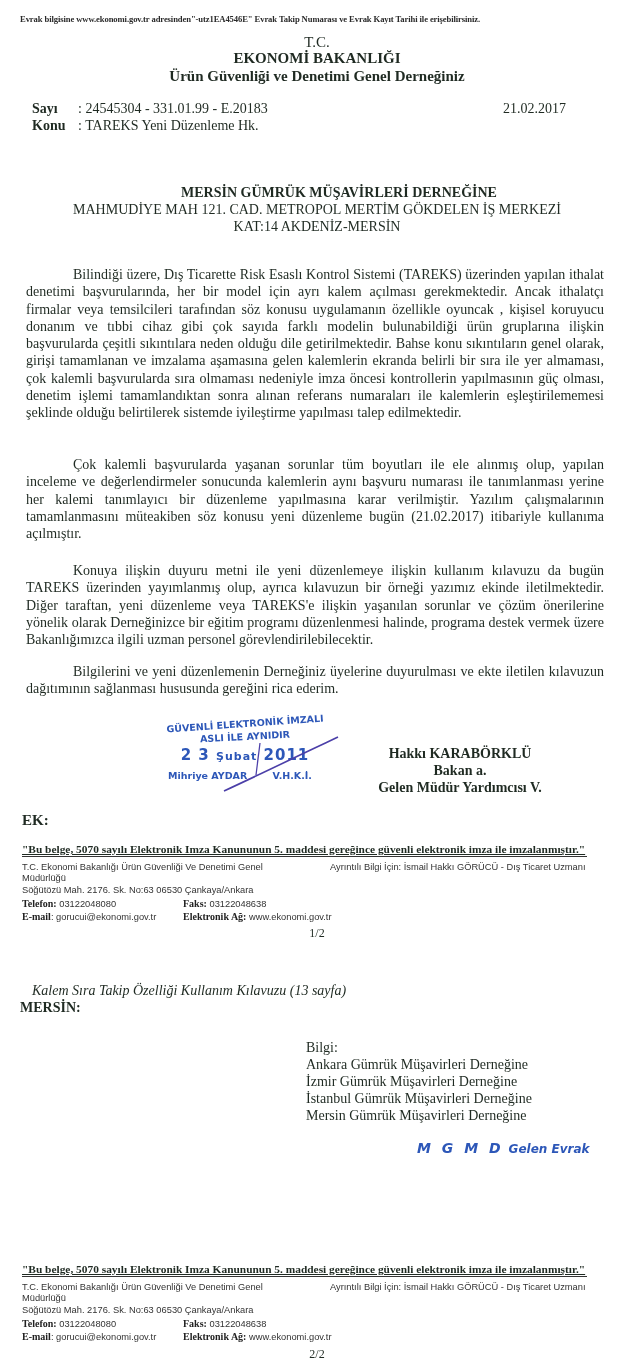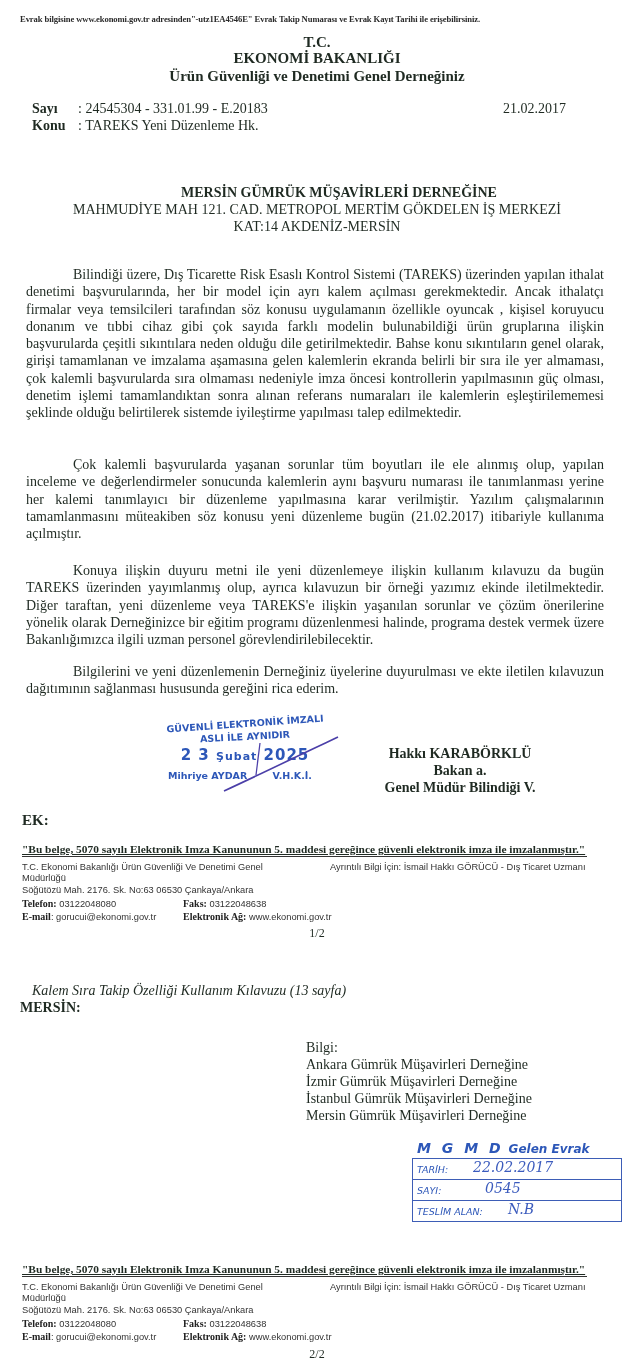--- a/index.html
+++ b/index.html
@@ -8,21 +8,21 @@
     font-family: "Liberation Serif", "DejaVu Serif", serif;
     color: #1f2a22;
   }
   .abs { position: absolute; }
   .topnote {
     left: 20px; top: 14px; width: 600px;
     font-size: 8.6px; font-weight: bold; letter-spacing: -0.1px; white-space: nowrap;
     color: #2a2a2a;
   }
   .header { left: 0; width: 634px; text-align: center; }
-  .h-tc { top: 34px; font-size: 15px; font-weight: bold; }
+  .h-tc { top: 34px; font-size: 15px; font-weight: normal; }
   .h-min { top: 50px; font-size: 15px; font-weight: bold; }
   .h-dept { top: 68px; font-size: 15px; font-weight: bold; }
 
   .meta { left: 32px; font-size: 14px; white-space: nowrap; }
   .meta b { display: inline-block; width: 46px; }
   .meta-sayi { top: 101px; }
   .meta-konu { top: 118px; }
   .meta-date { left: 503px; top: 101px; font-size: 14px; }
 
   .addr { left: 0; width: 634px; text-align: center; font-size: 14px; }
@@ -115,35 +115,35 @@
 <div class="abs para p2">Çok kalemli başvurularda yaşanan sorunlar tüm boyutları ile ele alınmış olup, yapılan inceleme ve değerlendirmeler sonucunda kalemlerin aynı başvuru numarası ile tanımlanması yerine her kalemi tanımlayıcı bir düzenleme yapılmasına karar verilmiştir. Yazılım çalışmalarının tamamlanmasını müteakiben söz konusu yeni düzenleme bugün (21.02.2017) itibariyle kullanıma açılmıştır.</div>
 <div class="abs para p3">Konuya ilişkin duyuru metni ile yeni düzenlemeye ilişkin kullanım kılavuzu da bugün TAREKS üzerinden yayımlanmış olup, ayrıca kılavuzun bir örneği yazımız ekinde iletilmektedir. Diğer taraftan, yeni düzenleme veya TAREKS'e ilişkin yaşanılan sorunlar ve çözüm önerilerine yönelik olarak Derneğinizce bir eğitim programı düzenlenmesi halinde, programa destek vermek üzere Bakanlığımızca ilgili uzman personel görevlendirilebilecektir.</div>
 <div class="abs para p4">Bilgilerini ve yeni düzenlemenin Derneğiniz üyelerine duyurulması ve ekte iletilen kılavuzun dağıtımının sağlanması hususunda gereğini rica ederim.</div>
 
 <div class="abs stamp">
   <div class="s1">GÜVENLİ ELEKTRONİK İMZALI</div>
   <div class="s2">ASLI İLE AYNIDIR</div>
   <div class="s3">
     <span>2 3</span>
     <span class="month">Şubat</span>
-    <span>2025</span>
+    <span>2011</span>
   </div>
   <div class="s4">
     <span>Mihriye AYDAR</span>
     <span class="vhki">V.H.K.İ.</span>
   </div>
 </div>
 <svg class="abs stamp-line" viewBox="0 0 120 60">
   <path d="M4 56 C 30 44, 55 32, 80 20 S 110 6, 118 2" stroke="#4b3fa8" stroke-width="1.6" fill="none"></path>
   <path d="M40 8 L 36 40" stroke="#4b3fa8" stroke-width="1.3" fill="none"></path>
 </svg>
 
 <div class="abs signer sg1">Hakkı KARABÖRKLÜ</div>
 <div class="abs signer sg2">Bakan a.</div>
-<div class="abs signer sg3">Genel Müdür Bilindiği V.</div>
+<div class="abs signer sg3">Gelen Müdür Yardımcısı V.</div>
 
 <div class="abs ek">EK:</div>
 
 <div class="abs legal legal1">"Bu belge, 5070 sayılı Elektronik Imza Kanununun 5. maddesi gereğince güvenli elektronik imza ile imzalanmıştır."</div>
 <div class="abs foot" style="left:22px; top:862px;">T.C. Ekonomi Bakanlığı Ürün Güvenliği Ve Denetimi Genel</div>
 <div class="abs foot" style="left:22px; top:873px;">Müdürlüğü</div>
 <div class="abs foot" style="left:22px; top:885px;">Söğütözü Mah. 2176. Sk. No:63 06530 Çankaya/Ankara</div>
 <div class="abs foot" style="left:330px; top:862px;">Ayrıntılı Bilgi  İçin: İsmail Hakkı GÖRÜCÜ - Dış Ticaret Uzmanı</div>
 <div class="abs foot" style="left:22px; top:898px;">
   <b>Telefon:</b> <span>03122048080</span>
@@ -166,34 +166,20 @@
   <div>Ankara Gümrük Müşavirleri Derneğine</div>
   <div>İzmir Gümrük Müşavirleri Derneğine</div>
   <div>İstanbul Gümrük Müşavirleri Derneğine</div>
   <div>Mersin Gümrük Müşavirleri Derneğine</div>
 </div>
 
 <div class="abs rstamp">
   <div class="rt">
     <span class="mg">M G M D</span><span>Gelen Evrak</span>
   </div>
-  <div class="box">
-    <div class="row">
-      <span>TARİH:</span>
-      <span class="hand" style="left:60px; top:0px;">22.02.2017</span>
-    </div>
-    <div class="row">
-      <span>SAYI:</span>
-      <span class="hand" style="left:72px; top:0px;">0545</span>
-    </div>
-    <div class="row">
-      <span>TESLİM ALAN:</span>
-      <span class="hand" style="left:95px; top:0px;">N.B</span>
-    </div>
-  </div>
 </div>
 
 <div class="abs legal legal2">"Bu belge, 5070 sayılı Elektronik Imza Kanununun 5. maddesi gereğince güvenli elektronik imza ile imzalanmıştır."</div>
 <div class="abs foot" style="left:22px; top:1282px;">T.C. Ekonomi Bakanlığı Ürün Güvenliği Ve Denetimi Genel</div>
 <div class="abs foot" style="left:22px; top:1293px;">Müdürlüğü</div>
 <div class="abs foot" style="left:22px; top:1305px;">Söğütözü Mah. 2176. Sk. No:63 06530 Çankaya/Ankara</div>
 <div class="abs foot" style="left:330px; top:1282px;">Ayrıntılı Bilgi  İçin: İsmail Hakkı GÖRÜCÜ - Dış Ticaret Uzmanı</div>
 <div class="abs foot" style="left:22px; top:1318px;">
   <b>Telefon:</b> <span>03122048080</span>
 </div>

